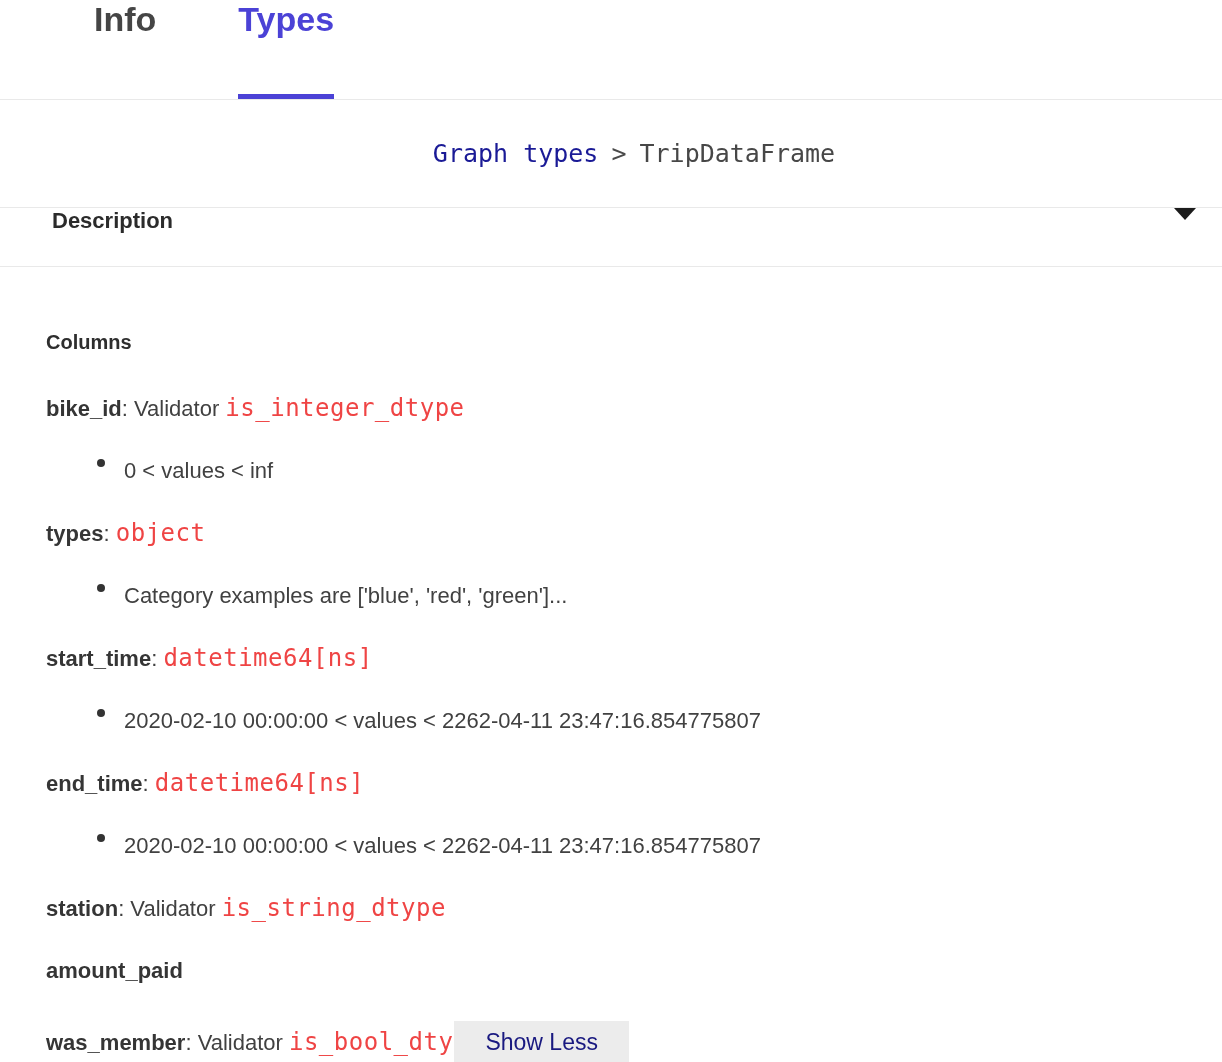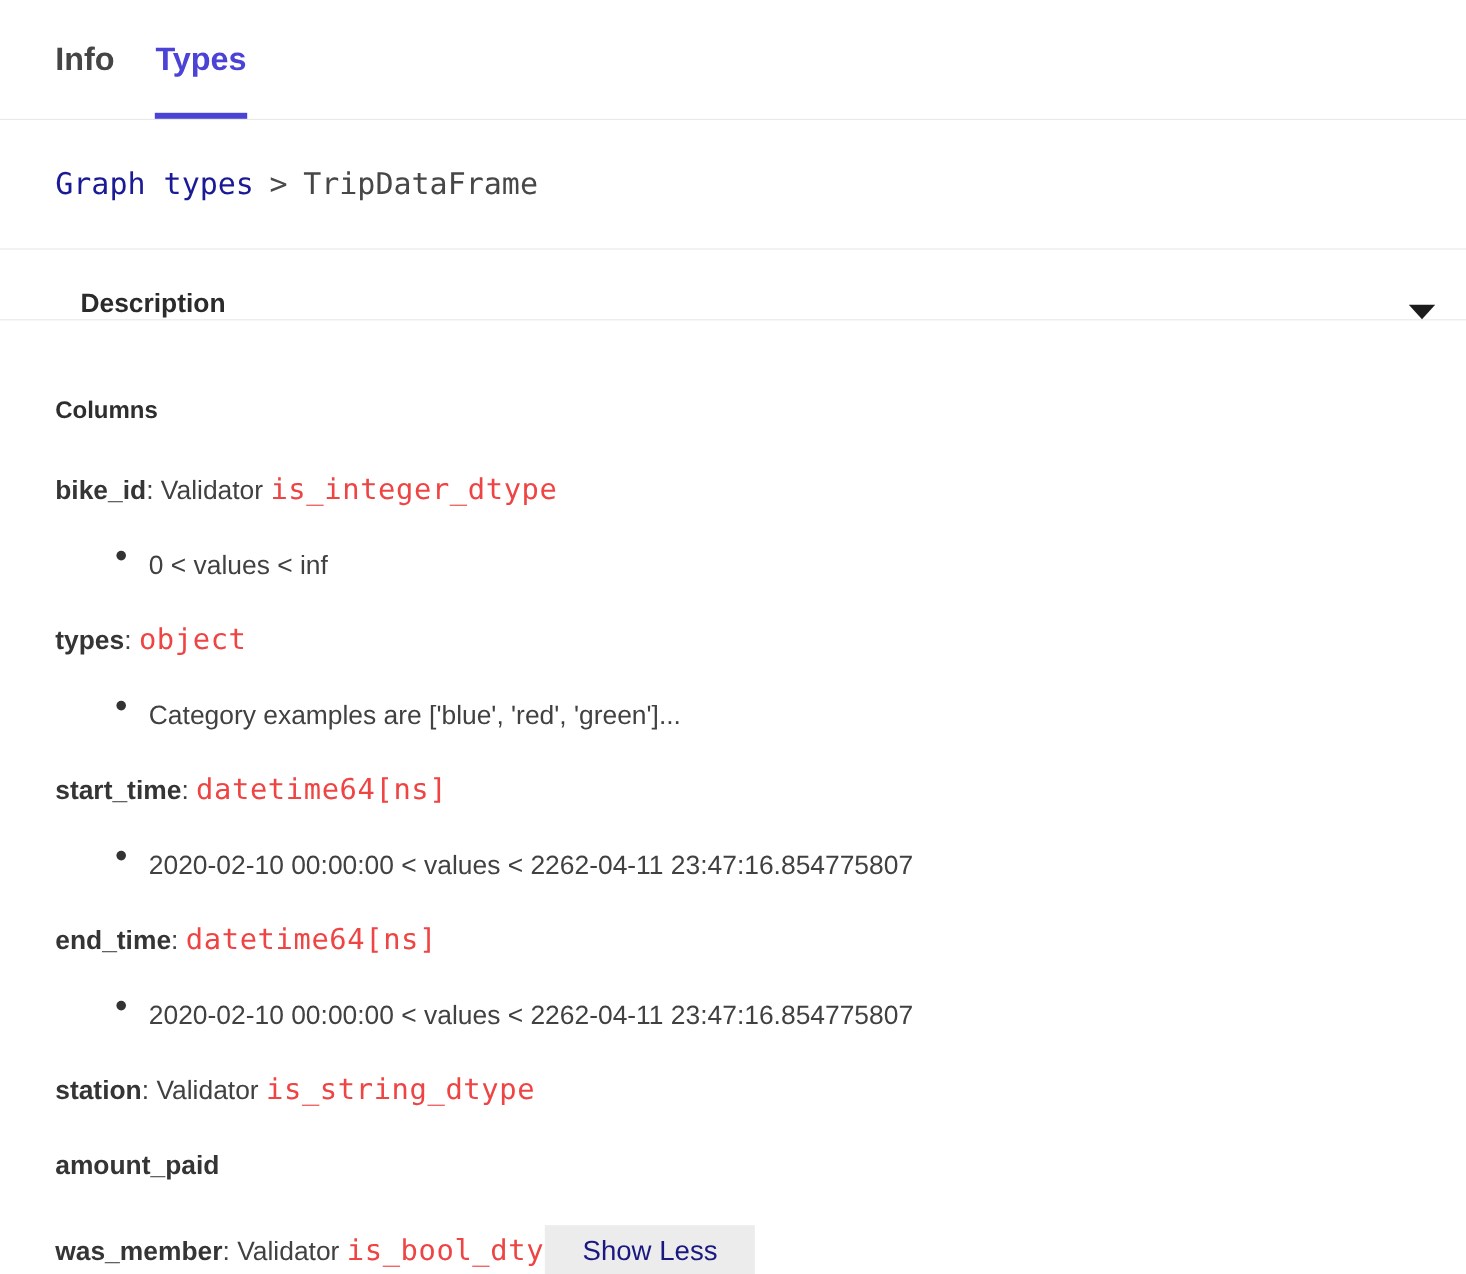--- a/index.html
+++ b/index.html
@@ -14,59 +14,60 @@
   
   .tabbar {
     height: 100px;
     display: flex;
     align-items: center;
     padding-left: 46px;
     border-bottom: 1px solid var(--border, #e9e9e9);
     position: relative;
   }
   .tab {
-    font-size: 27px;
+    font-size: 34px;
     font-weight: 700;
     color: #454545;
     height: 100%;
     display: flex;
-    align-items: center;
     cursor: pointer;
     position: relative;
     margin-right: 34px;
+    margin-left: 48px;
   }
   .tab.active { color: var(--accent, #4b42d6); }
   .tab.active .tab-underline {
     position: absolute;
     left: 0; right: 0; bottom: 0;
     height: 5px;
     background: var(--accent, #4b42d6);
   }
 
   
   .breadcrumb-row {
     height: 108px;
     display: flex;
     align-items: center;
     padding-left: 46px;
     border-bottom: 1px solid var(--border, #e9e9e9);
     font-family: "DejaVu Sans Mono", monospace;
     font-size: 25px;
+    justify-content: center;
   }
   .breadcrumb-link { color: var(--navy, #1a1a96); cursor: pointer; }
   .breadcrumb-sep { color: #4a4a4a; margin: 0 13px; }
   .breadcrumb-current { color: #474747; }
 
   
   .description-row {
     height: 59px;
     display: flex;
-    align-items: flex-end;
+    align-items: flex-start;
     justify-content: space-between;
-    padding: 0 26px 0 67px;
+    padding: 0 26px 0 52px;
     border-bottom: 1px solid var(--border, #e9e9e9);
     cursor: pointer;
   }
   .description-title {
     font-size: 22px;
     font-weight: 700;
     color: #2b2b2b;
   }
   .caret-down {
     width: 0; height: 0;

